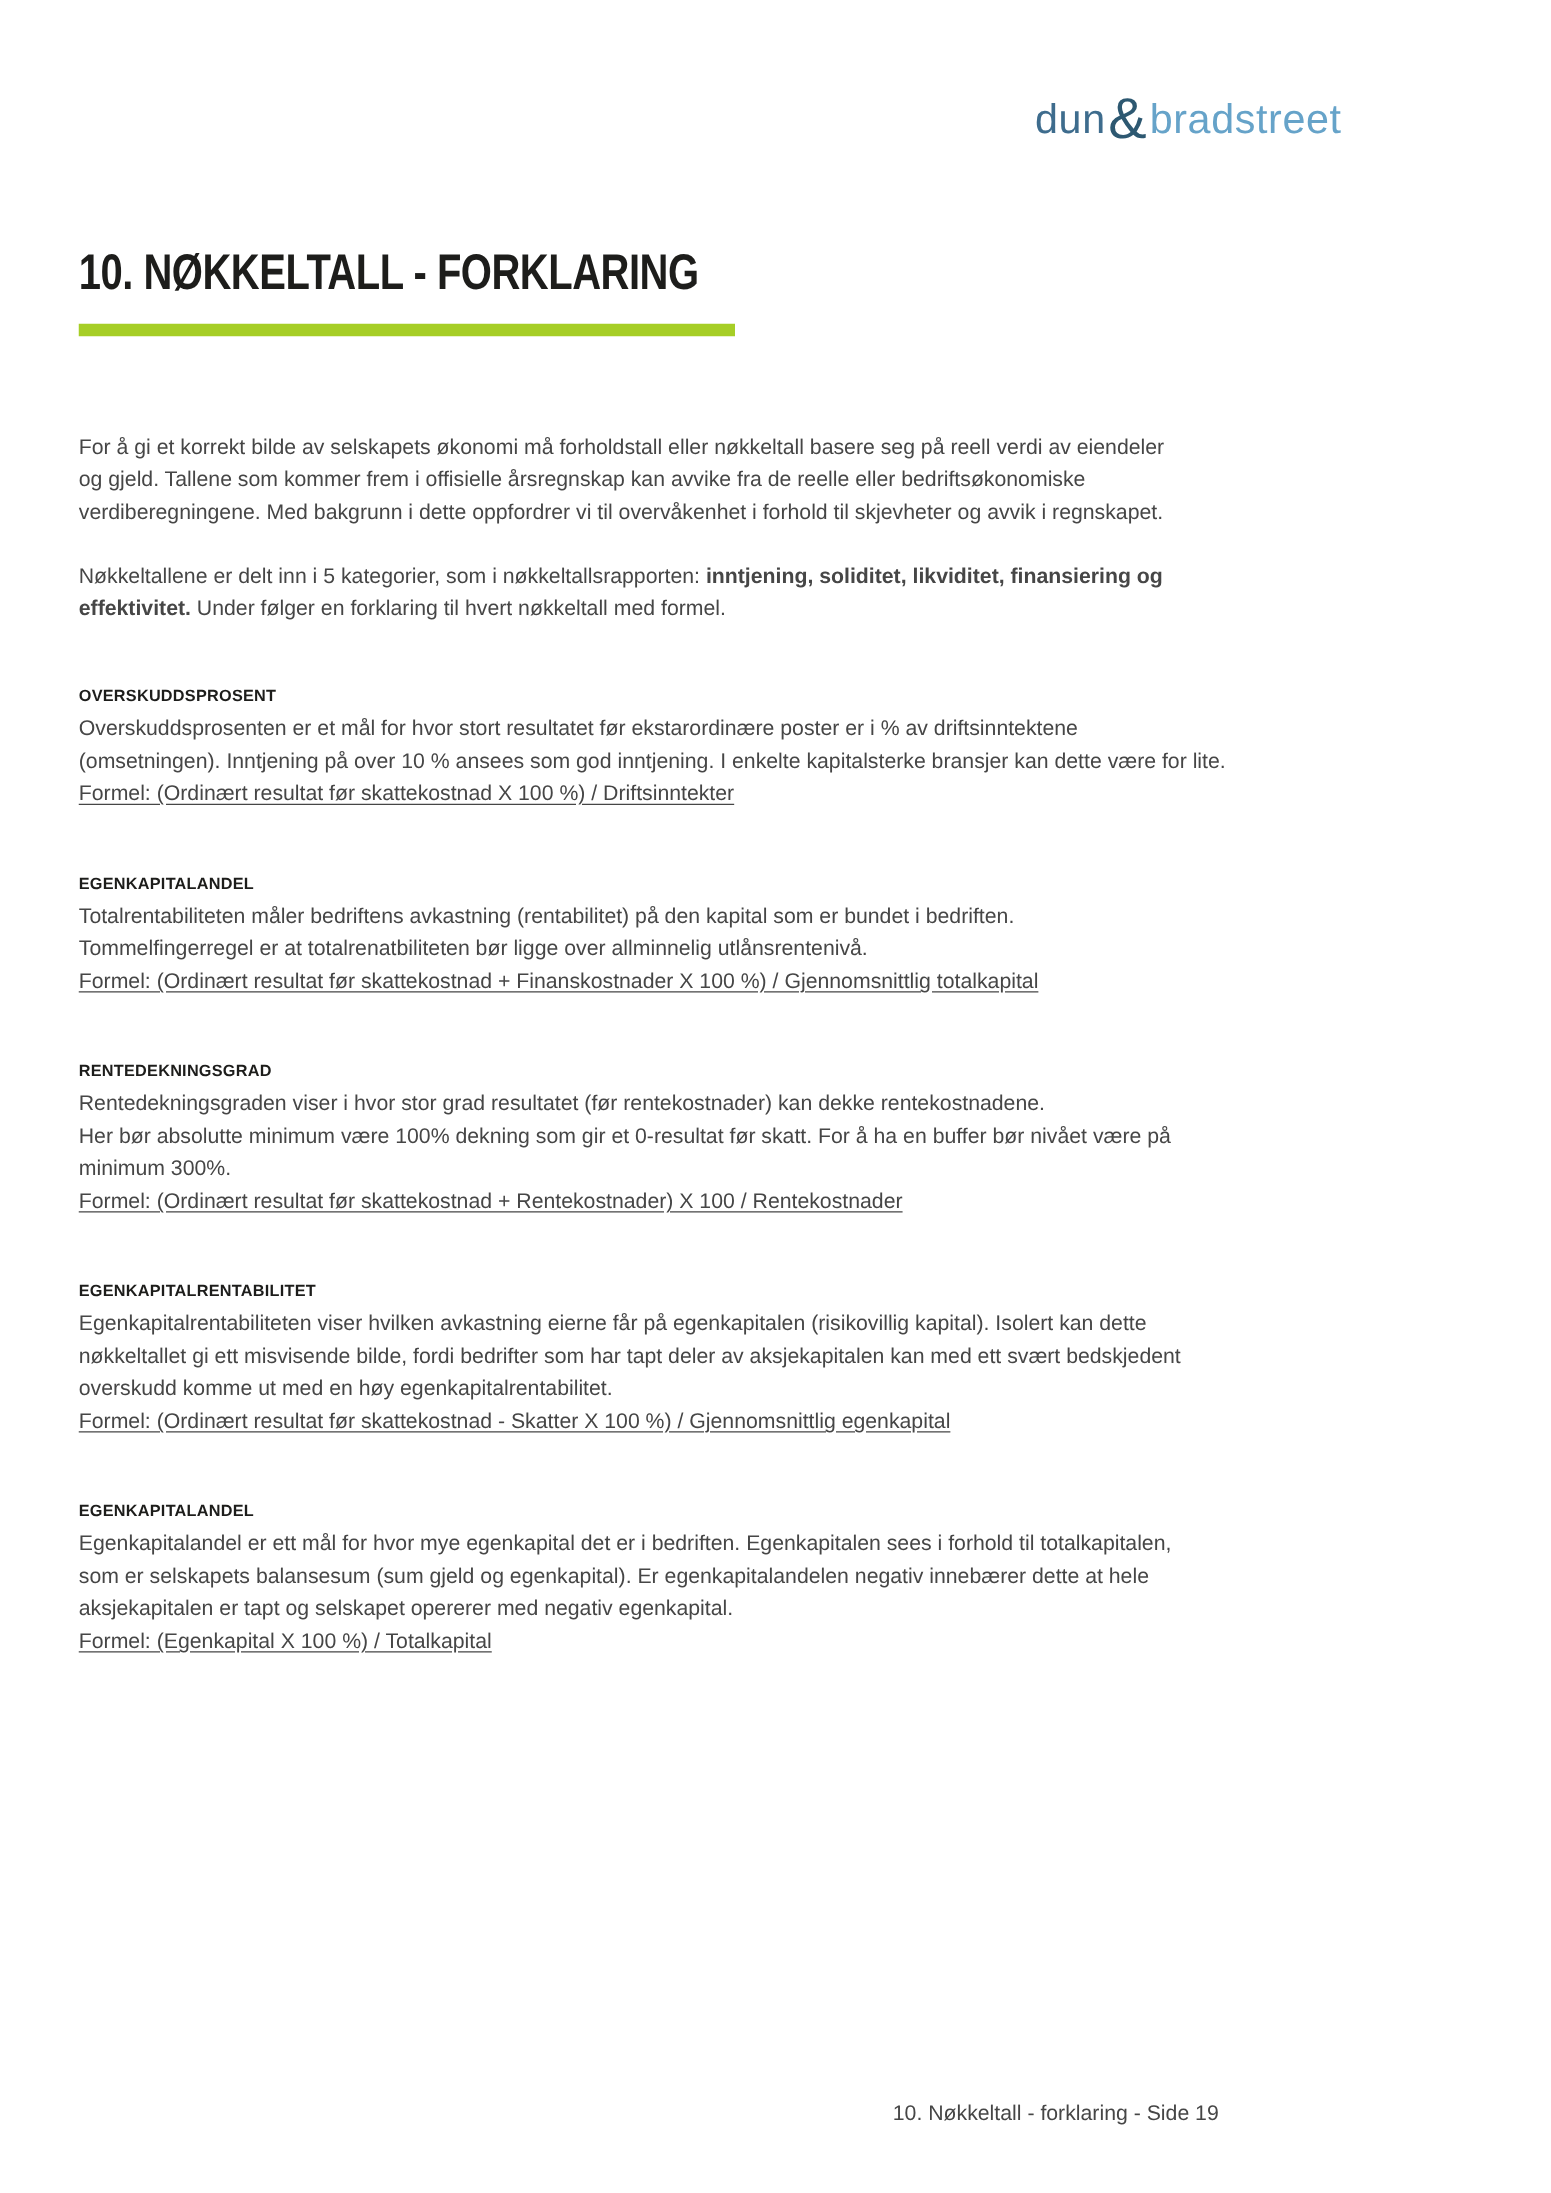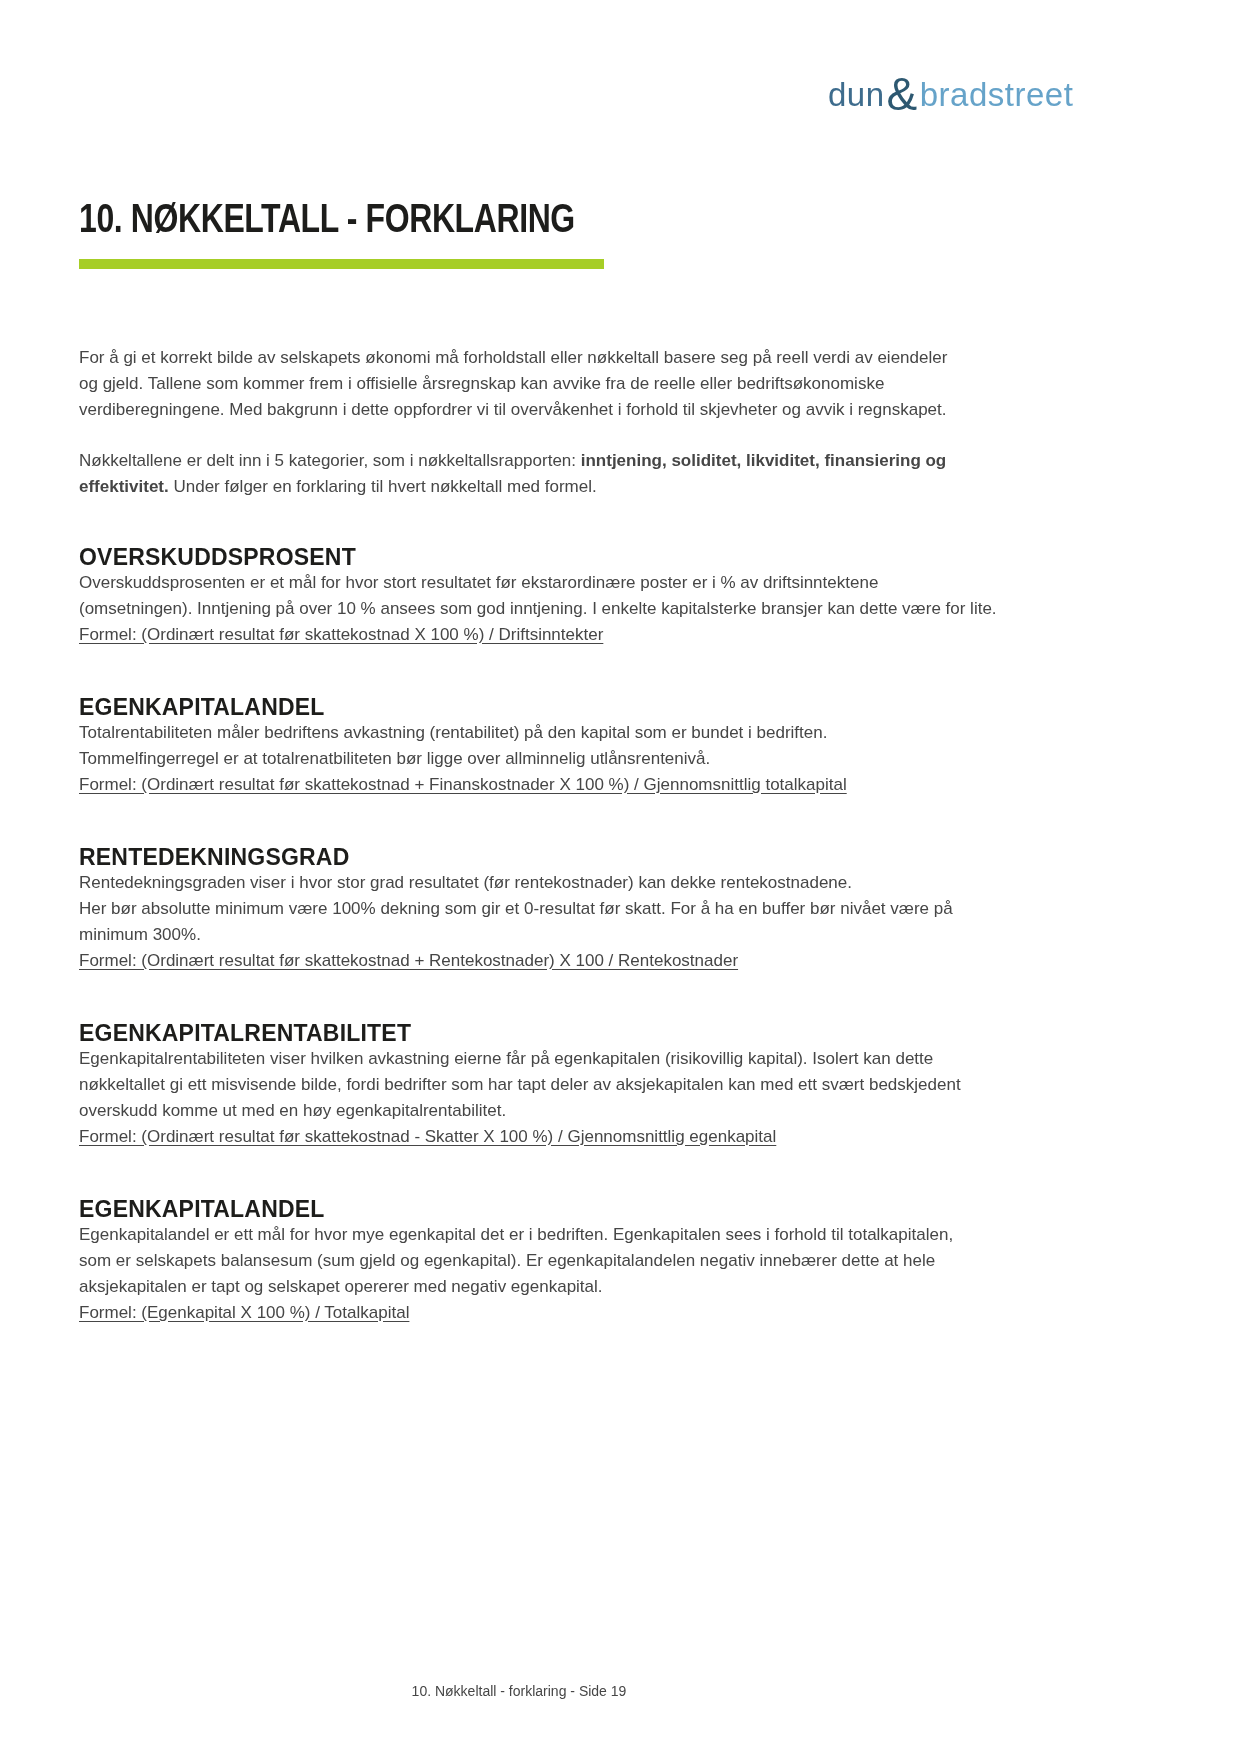--- a/index.html
+++ b/index.html
@@ -15,21 +15,21 @@
   html,body{background:#ffffff;}
   body{
     width:1241px;height:1754px;
     position:relative;
     font-family:"Liberation Sans","DejaVu Sans",sans-serif;
     color:var(--text_body);
     overflow:hidden;
   }
   .page{
     position:absolute;inset:0;
-    padding:0 79px;
+    padding:0 63px;
   }
   
   .logo{
     position:absolute;
     top:70px;left:828px;
     font-size:33px;
     line-height:40px;
     letter-spacing:0.5px;
     white-space:nowrap;
   }
@@ -68,38 +68,38 @@
     line-height:26px;
     color:var(--text_body);
   }
   .intro-p1{margin-top:76px;}
   .intro-p2{margin-top:25px;}
   .bold{font-weight:bold;}
   
   .kpi{margin-top:46px;}
   .kpi.first{margin-top:44px;}
   .kpi h2{
-    font-size:23px;
+    font-size:13px;
     line-height:26px;
     font-weight:bold;
     color:var(--text_heading);
     letter-spacing:0.2px;
   }
   .kpi .formula{
     text-decoration:underline;
     text-underline-offset:3px;
   }
   
   .footer{
     position:absolute;
     top:1678px;
     left:63px;
     width:912px;
-    text-align:center;
-    font-size:14px;
+    text-align:right;
+    font-size:17px;
     line-height:26px;
     color:var(--text_body);
   }
 </style>
 </head>
 <body>
 
 <div class="page">
 
   <div class="logo">

